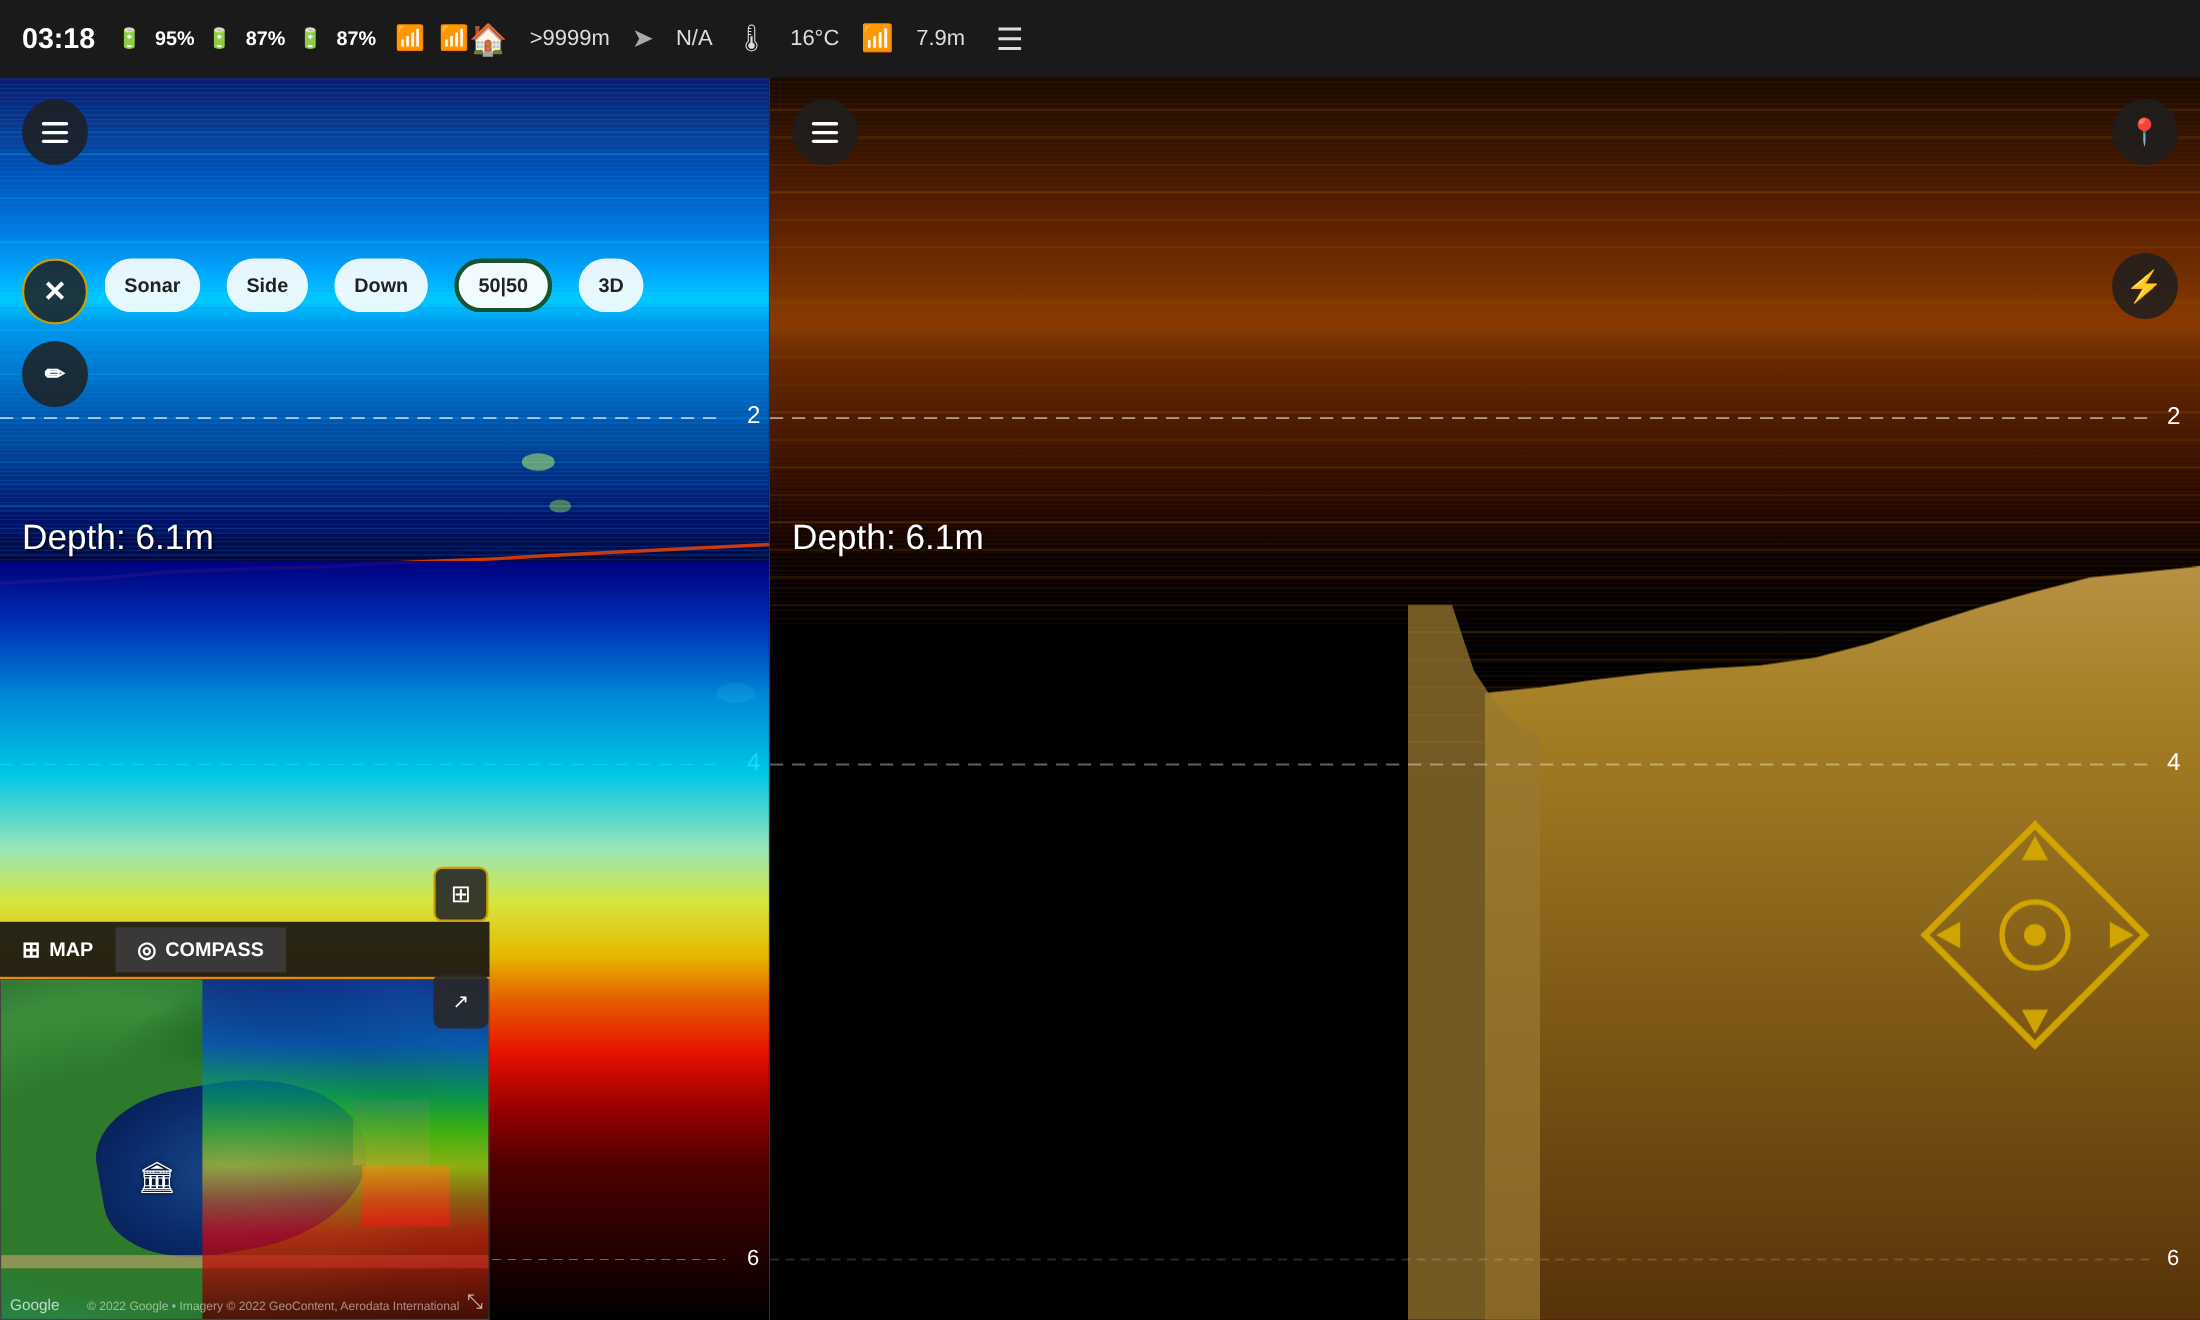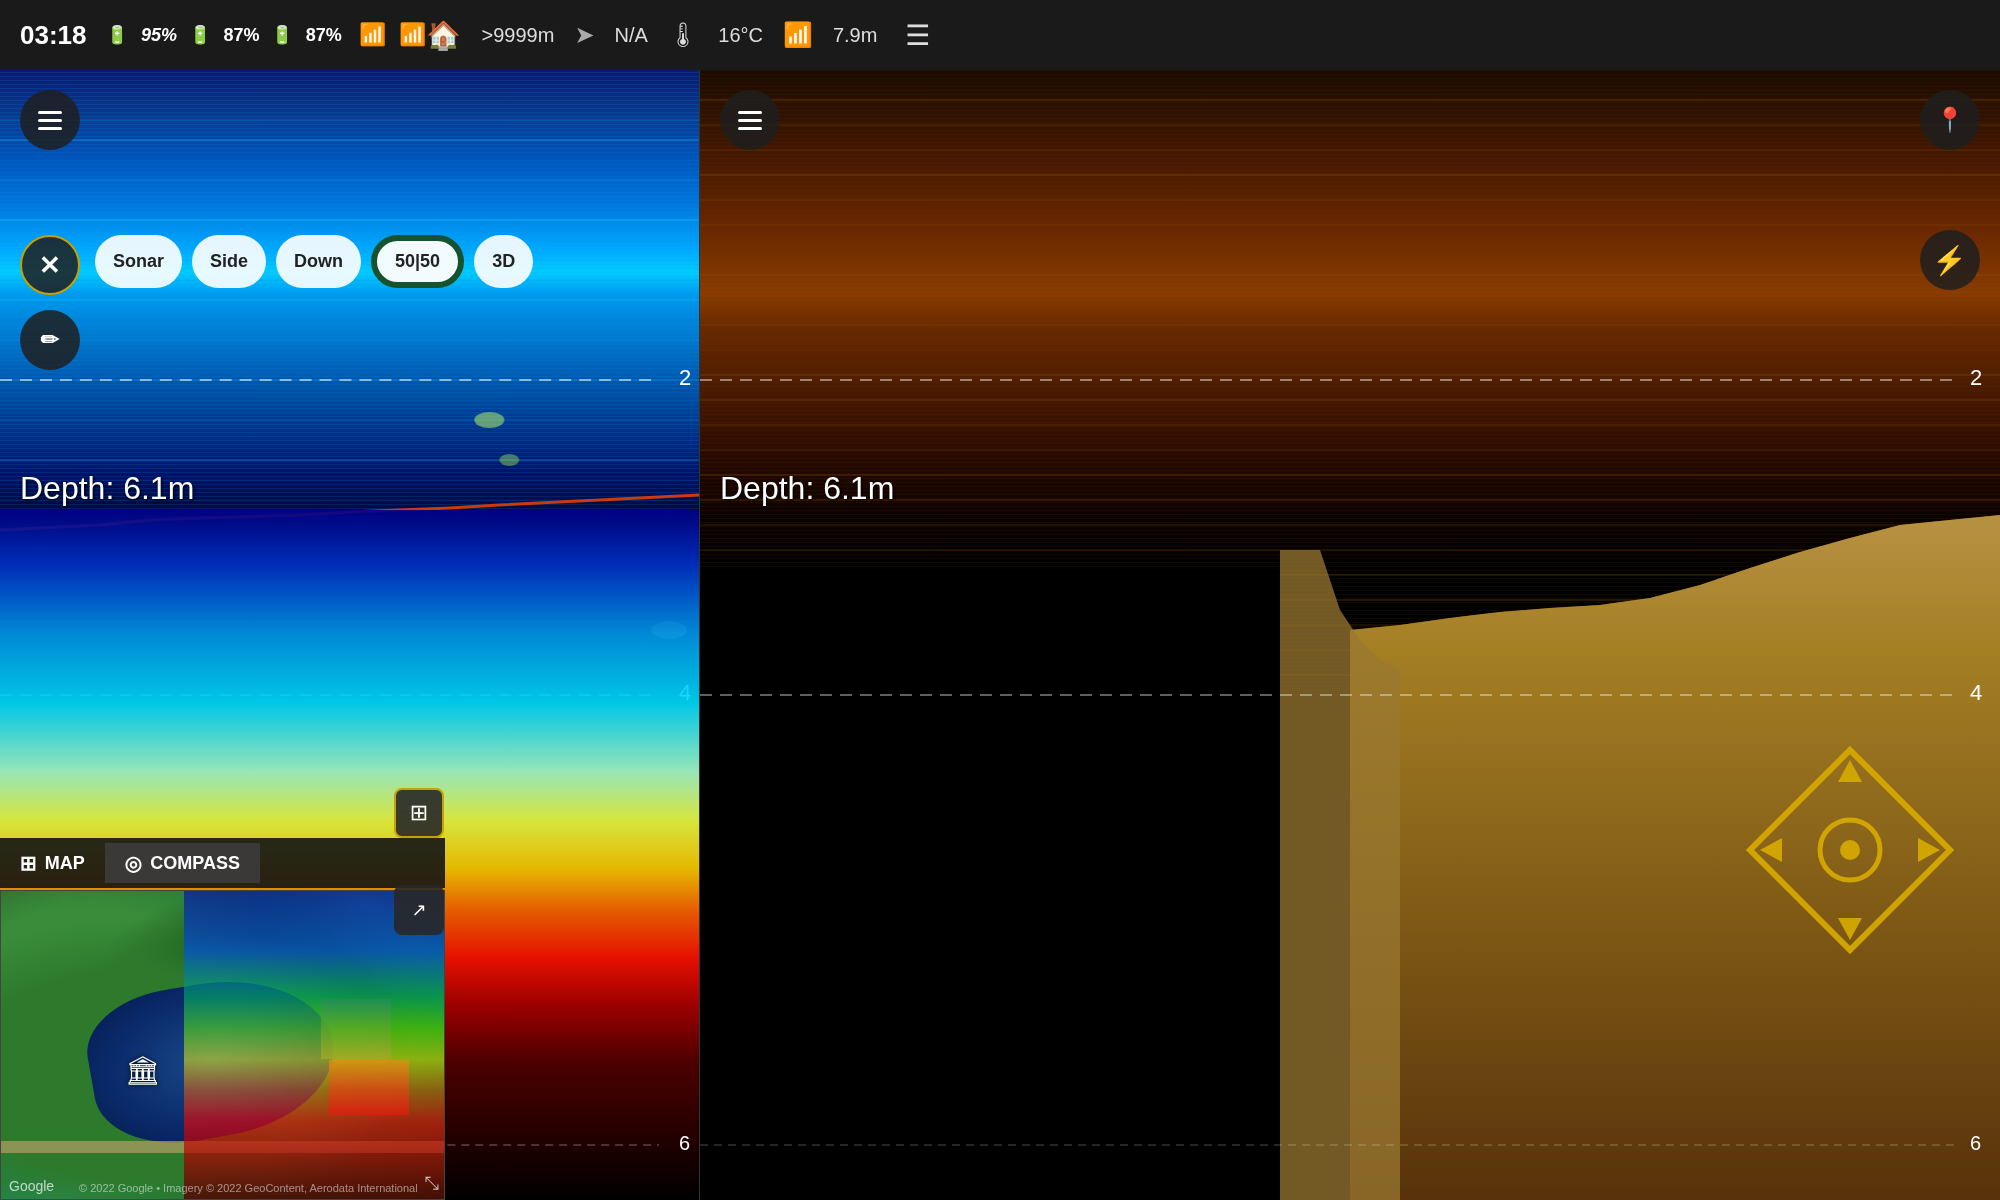--- a/index.html
+++ b/index.html
@@ -181,37 +181,37 @@
       top: 240px; left: 20px;
       width: 60px; height: 60px;
       background: rgba(30,30,30,0.85);
       border: none;
     }
 
     .mode-buttons {
       position: absolute;
       top: 165px; left: 95px;
       display: flex;
-      gap: 10px;
+      gap: 24px;
     }
 
     .mode-btn {
       padding: 10px 18px;
       border-radius: 50px;
       background: rgba(255,255,255,0.9);
       color: #222;
       font-size: 18px;
       font-weight: bold;
       border: none;
       cursor: pointer;
     }
 
     .mode-btn-active {
       background: rgba(255,255,255,0.95);
-      border: 6px solid #14532d;
+      border: 4px solid #14532d;
     }
 
     
     .btn-menu-right {
       position: absolute;
       top: 20px; left: 20px;
       width: 60px; height: 60px;
       background: rgba(30,30,30,0.85);
       border-radius: 50%;
       display: flex;
@@ -440,21 +440,21 @@
     }
   </style>
 </head>
 <body>
 
 <div id="status-bar">
   <div class="status-left">
     <span style="font-size:26px;font-weight:bold;margin-right:8px;">03:18</span>
 
     <span style="font-size:18px;">🔋</span>
-    <span style="font-size:18px;font-style:italic;">95%</span>
+    <span style="font-size:18px;">95%</span>
     <span style="font-size:18px;">🔋</span>
     <span style="font-size:18px;">87%</span>
     <span style="font-size:18px;">🔋</span>
     <span style="font-size:18px;">87%</span>
     <span style="font-size:22px;margin-left:6px;">📶</span>
     <span style="font-size:22px;">📶</span>
   </div>
   <div class="status-right">
     <span style="font-size:28px;">🏠</span>
     <span>&gt;9999m</span>

